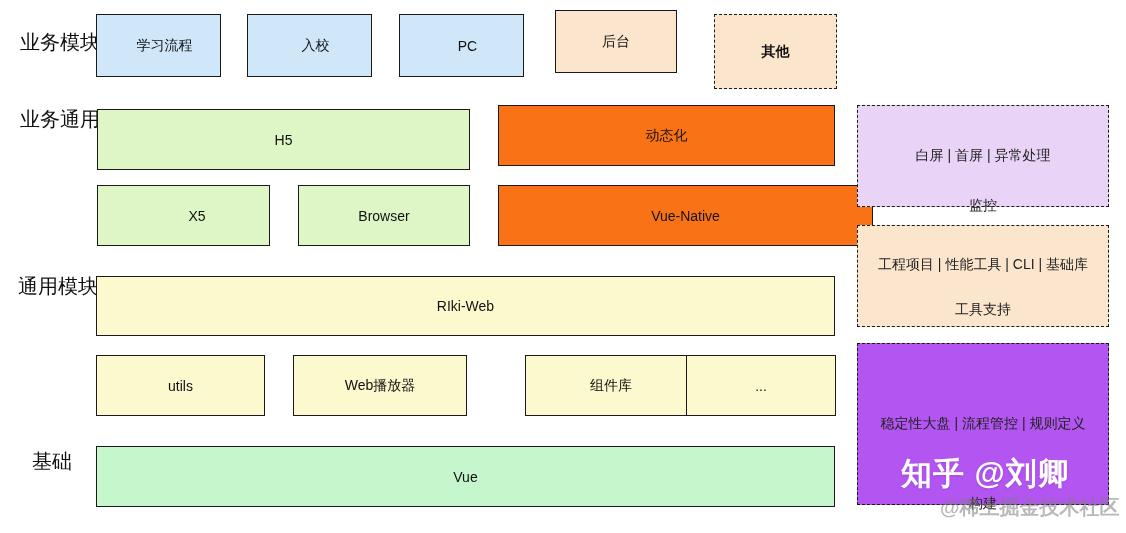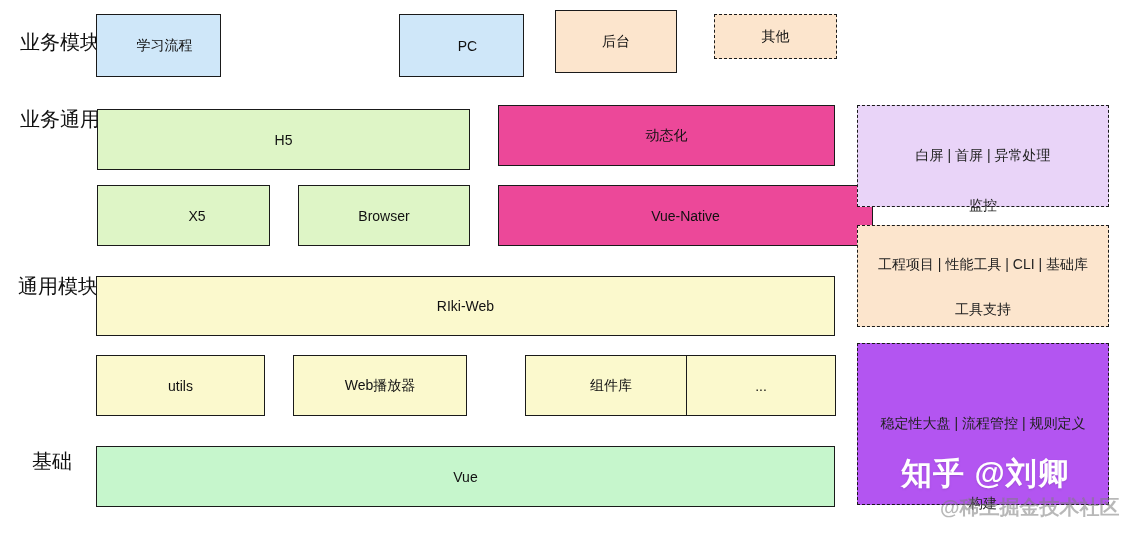--- a/index.html
+++ b/index.html
@@ -18,21 +18,21 @@
     position:absolute;box-sizing:border-box;
     border:1px solid #1a1a1a;
     display:flex;align-items:center;justify-content:center;
     font-size:14px;color:#111;text-align:center;white-space:nowrap;
   }
   .dashed{border-style:dashed;}
 
   .blue{background:#cfe7f9;padding-left:12px;}
   .peach{background:#fce5cd;}
   .lgreen{background:#def5c6;}
-  .amber{background:#ec4899;}
+  .amber{background:#f97316;}
   .pyellow{background:#fbf9cd;}
   .mint{background:#c6f6cc;}
   .lavender{background:#e9d4f8;}
   .violet{background:#b355f1;}
 
   .rbox{
     position:absolute;box-sizing:border-box;
     border:1px dashed #1a1a1a;
   }
   .rbox-content{
@@ -63,23 +63,24 @@
 <body>
 
 <div class="canvas">
 
   <div class="sec-label" style="left:20px;top:29px;">业务模块</div>
   <div class="sec-label" style="left:20px;top:106px;">业务通用</div>
   <div class="sec-label" style="left:18px;top:273px;">通用模块</div>
   <div class="sec-label" style="left:32px;top:448px;">基础</div>
 
   <div class="box blue" style="left:96px;top:14px;width:125px;height:63px;">学习流程</div>
+  <div class="box blue" style="left:247px;top:14px;width:125px;height:63px;">入校</div>
   <div class="box blue" style="left:399px;top:14px;width:125px;height:63px;">PC</div>
   <div class="box peach" style="left:555px;top:10px;width:122px;height:63px;">后台</div>
-  <div class="box peach dashed" style="left:714px;top:14px;width:123px;height:45px;">其他</div>
+  <div class="box peach dashed" style="left:714px;top:14px;width:123px;height:75px;font-weight:bold;">其他</div>
 
   <div class="box lgreen" style="left:97px;top:109px;width:373px;height:61px;">H5</div>
   <div class="box amber" style="left:498px;top:105px;width:337px;height:61px;">动态化</div>
 
   <div class="box lgreen" style="left:97px;top:185px;width:173px;height:61px;padding-left:27px;">X5</div>
   <div class="box lgreen" style="left:298px;top:185px;width:172px;height:61px;">Browser</div>
   <div class="box amber" style="left:498px;top:185px;width:375px;height:61px;">Vue-Native</div>
 
   <div class="box pyellow" style="left:96px;top:276px;width:739px;height:60px;">RIki-Web</div>
 

